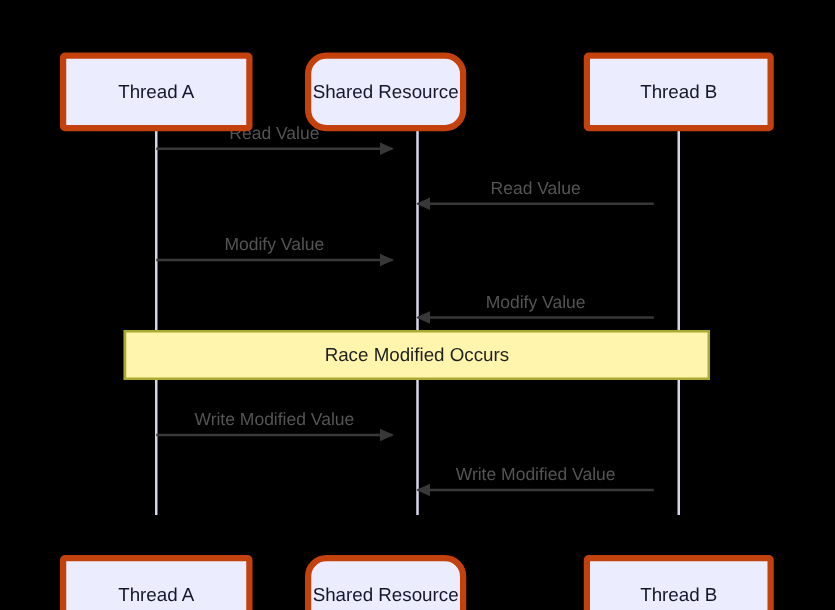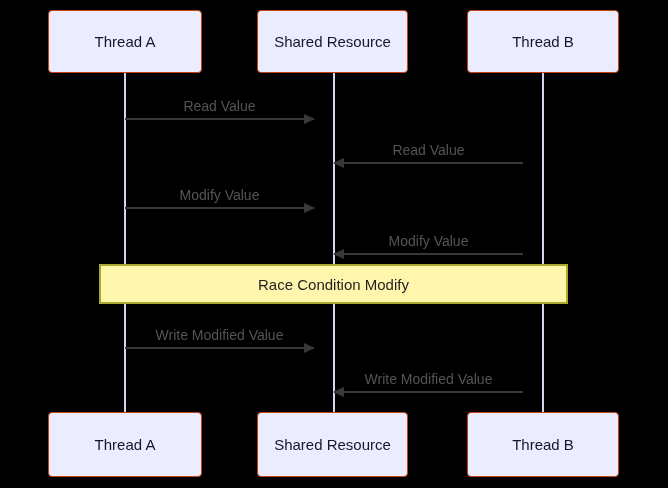--- a/index.html
+++ b/index.html
@@ -22,37 +22,38 @@
     height: 339px;
     width: 2px;
     background: #d9d3ec;
     z-index: 1;
   }
   
   .actor {
     position: absolute;
     height: 63px;
     background: #ECECFF;
-    border: 1px solid #c2410c;
+    border: 5px solid #c2410c;
     border-radius: 4px;
     box-sizing: border-box;
     display: flex;
     align-items: center;
     justify-content: center;
     z-index: 3;
+    margin-top: 32px;
   }
   .actor span {
     font-size: 15px;
     color: #16162b;
     white-space: nowrap;
   }
   .actor.row-top    { top: 10px; }
   .actor.row-bottom { top: 412px; height: 65px; }
   .actor.pos-a  { left: 48px;  width: 154px; }
-  .actor.pos-sr { left: 257px; width: 151px; }
+  .actor.pos-sr { left: 244px; width: 129px; border-radius: 17px; }
   .actor.pos-b  { left: 467px; width: 152px; }
   
   .message {
     position: absolute;
     width: 189px;
     z-index: 2;
   }
   .message.from-a { left: 125px; }
   .message.from-b { left: 334px; }
   .msg-label {
@@ -158,21 +159,21 @@
   </div>
 
   <div class="message from-b" style="top:232px">
     <div class="msg-label">Modify Value</div>
     <div class="msg-line">
       <span class="arrowhead dir-left"></span>
     </div>
   </div>
 
   <div class="note">
-    <span>Race Condition Modify</span>
+    <span>Race Modified Occurs</span>
   </div>
 
   <div class="message from-a" style="top:326px">
     <div class="msg-label">Write Modified Value</div>
     <div class="msg-line">
       <span class="arrowhead dir-right"></span>
     </div>
   </div>
 
   <div class="message from-b" style="top:370px">

